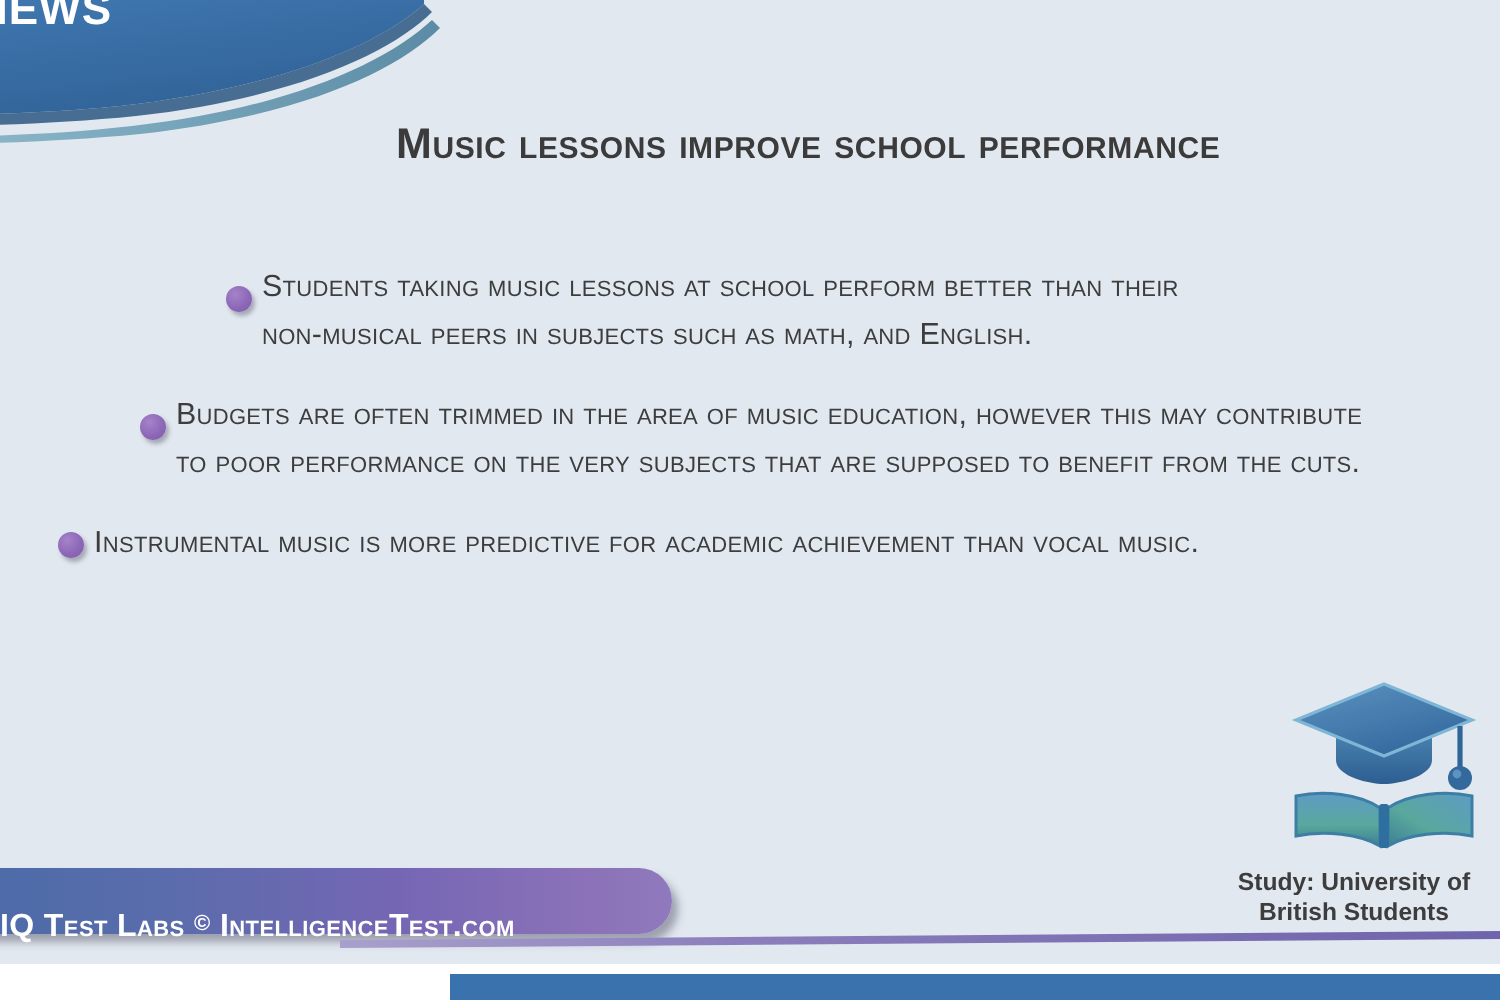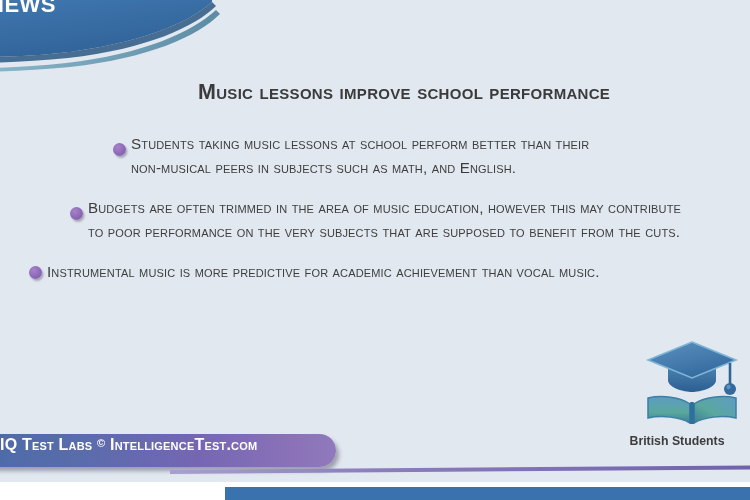--- a/index.html
+++ b/index.html
@@ -54,21 +54,21 @@
     font-weight: bold;
     color: #ffffff;
     letter-spacing: 0.5px;
     white-space: nowrap;
   }
 
   
   .slide-title {
     position: absolute;
     left: 198px;
-    top: 80px;
+    top: 60px;
     font-size: 21.5px;
     font-weight: bold;
     color: #3b3b3b;
     font-variant: small-caps;
     letter-spacing: 0.3px;
     white-space: nowrap;
   }
 
   
   .bullets {
@@ -137,21 +137,21 @@
     top: 434px;
     width: 362px;
     height: 33px;
     border-radius: 17px;
     background: linear-gradient(to right, #4a6ba8 0%, #5a6cab 30%, #7566b4 62%, #8b72b8 88%, #9079bd 100%);
     box-shadow: 3px 4px 4px rgba(60, 60, 80, 0.42);
   }
   .footer-badge-text {
     position: absolute;
     left: 26px;
-    top: 2px;
+    top: 21px;
     font-size: 16px;
     font-weight: bold;
     color: #ffffff;
     font-variant: small-caps;
     letter-spacing: 0.2px;
     white-space: nowrap;
   }
   .footer-copy {
     font-size: 11px;
     vertical-align: 3px;
@@ -277,20 +277,21 @@
 
       <path d="M 50,70 C 40,63 22,61 8,64 L 8,84 C 22,81 40,83 50,89 Z" fill="url(#bookL)"></path>
       <path d="M 54,70 C 64,63 82,61 96,64 L 96,84 C 82,81 64,83 54,89 Z" fill="url(#bookR)"></path>
       <path d="M 50,70 C 40,63 22,61 8,64 L 8,84 C 22,81 40,83 50,89 Z" fill="none" stroke="#3c7ea5" stroke-width="1.5"></path>
       <path d="M 54,70 C 64,63 82,61 96,64 L 96,84 C 82,81 64,83 54,89 Z" fill="none" stroke="#3c7ea5" stroke-width="1.5"></path>
       <rect x="49.5" y="68" width="5" height="22" rx="1.6" fill="#2f6fa0"></rect>
     </svg>
   </div>
 
   <div class="study-caption">
+    <div>Study: University of</div>
     <div>British Students</div>
   </div>
 
   <div class="footer-badge">
     <div class="footer-badge-text">
       <span>IQ Test Labs</span>
       <span class="footer-copy">©</span>
       <span>IntelligenceTest.com</span>
     </div>
   </div>

